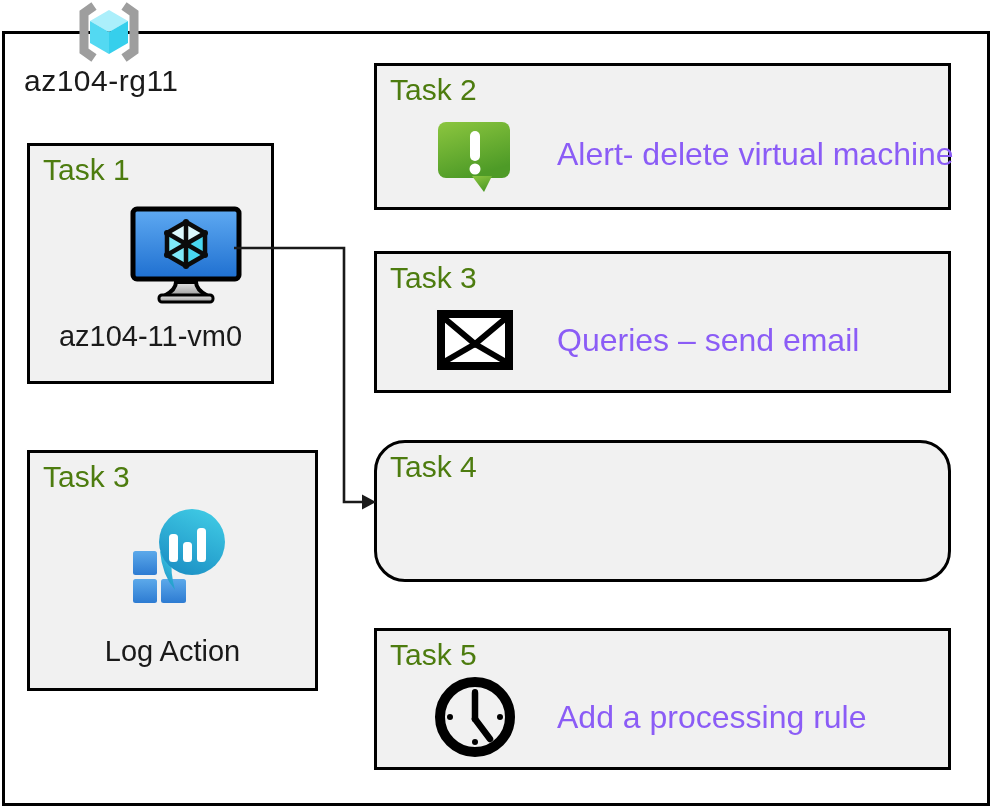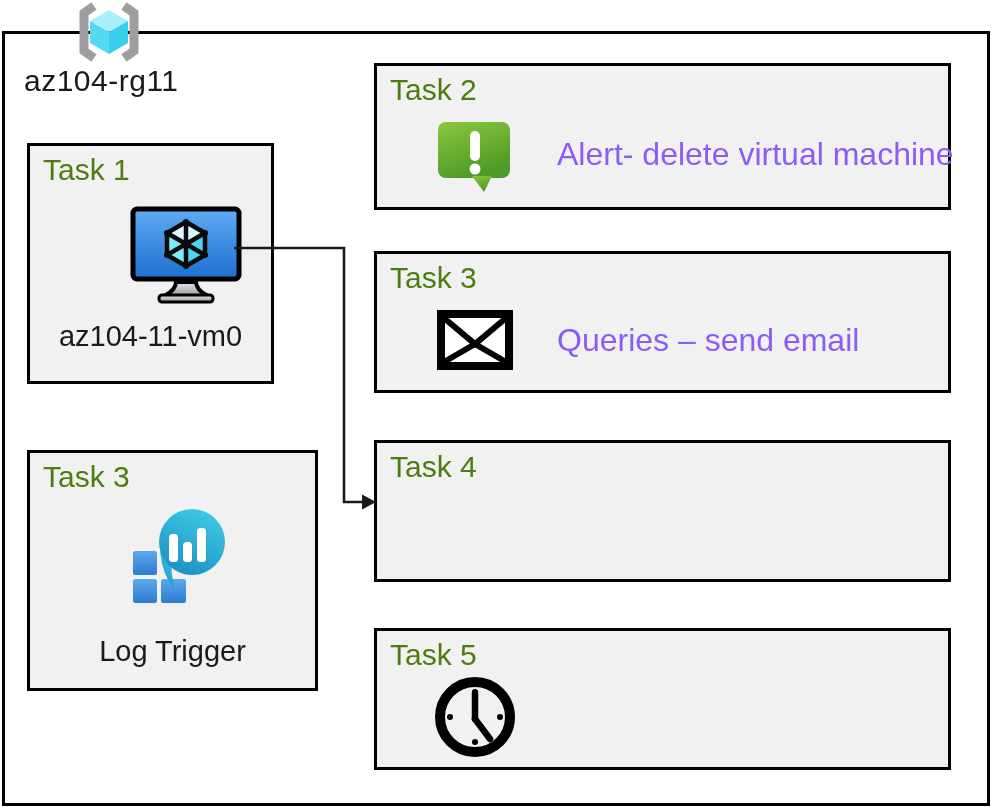--- a/index.html
+++ b/index.html
@@ -20,21 +20,21 @@
   .task-box{
     position:absolute; background:#F1F1F1; border:3px solid #000; box-sizing:border-box; z-index:2;
   }
   .task-title{
     position:absolute; left:13px; top:7px; font-size:30px; color:#4d7c0f;
   }
   .box-task1{left:27px; top:143px; width:247px; height:241px;}
   .box-task6{left:27px; top:450px; width:291px; height:241px;}
   .box-task2{left:374px; top:63px;  width:577px; height:147px;}
   .box-task3{left:374px; top:251px; width:577px; height:142px;}
-  .box-task4{left:374px; top:440px; width:577px; height:142px;}
+  .box-task4{left:374px; top:440px; width:577px; height:142px;border-radius:31px;}
   .box-task5{left:374px; top:628px; width:577px; height:142px;text-align:center;}
   .vm-wrap{position:absolute; left:100px; top:60px;}
   .center-label{
     position:absolute; left:0; right:0; bottom:28px; text-align:center;
     font-size:29px; color:#1a1a1a;
   }
   .lq-wrap{position:absolute; left:103px; top:56px;}
   .lq-label{bottom:20px;}
   .row{
     position:absolute; left:42px; right:12px; top:40px; bottom:4px;
@@ -158,20 +158,21 @@
               <circle cx="67" cy="42" r="3"></circle>
             <circle cx="42" cy="67" r="3"></circle>
               <circle cx="17" cy="42" r="3"></circle>
           </g>
           <g stroke="#000" stroke-width="6.5" stroke-linecap="round">
             <path d="M42,44 L42,18"></path>
             <path d="M42,44 L57,64"></path>
           </g>
         </svg>
       </span>
+      <span class="row-label">Add a processing rule</span>
     </div>
   </div>
 
   <div class="task-box box-task6">
     <div class="task-title">Task 3</div>
     <div class="lq-wrap">
       <svg width="94" height="96" viewBox="0 0 94 96">
         <defs>
           <linearGradient id="teal" x1="0.7" y1="0" x2="0.25" y2="1">
             <stop offset="0" stop-color="#3FC9E4"></stop>
@@ -187,21 +188,21 @@
         <rect x="28" y="70" width="25" height="24" rx="2.5" fill="url(#bluq)"></rect>
         <path d="M27,42 Q29,66 42,81 Q37,62 39,50 Z" fill="url(#teal)"></path>
         <circle cx="59" cy="33" r="33" fill="url(#teal)"></circle>
         <g fill="#fff">
           <rect x="36" y="25" width="9" height="28" rx="3.5"></rect>
           <rect x="50" y="33" width="9" height="20" rx="3.5"></rect>
           <rect x="64" y="19" width="9" height="34" rx="3.5"></rect>
         </g>
       </svg>
     </div>
-    <div class="center-label lq-label">Log Trigger</div>
+    <div class="center-label lq-label">Log Action</div>
   </div>
 
   <svg class="connector-layer" viewBox="0 0 993 811">
     <polyline points="234,248 344,248 344,502 363,502" fill="none" stroke="#1a1a1a" stroke-width="2.6"></polyline>
     <polygon points="362,494.5 362,509.5 376,502" fill="#1a1a1a"></polygon>
   </svg>
 
 </div>
 
 </body></html>

